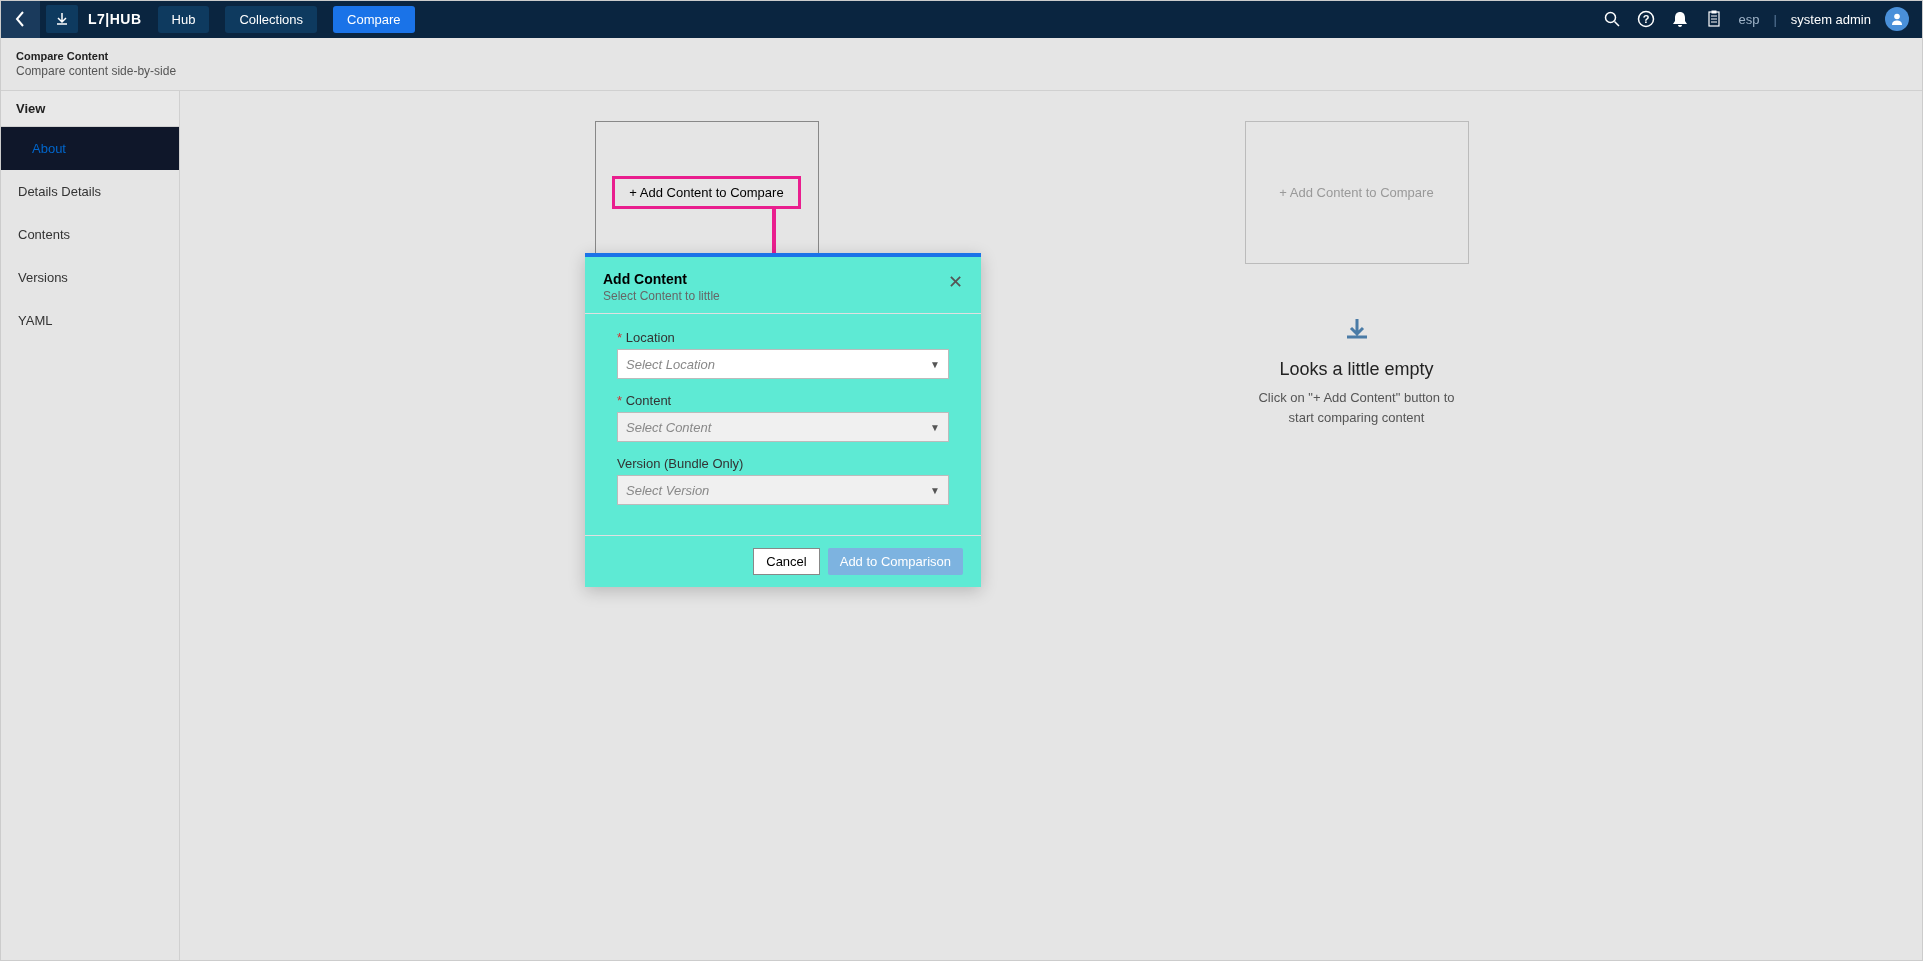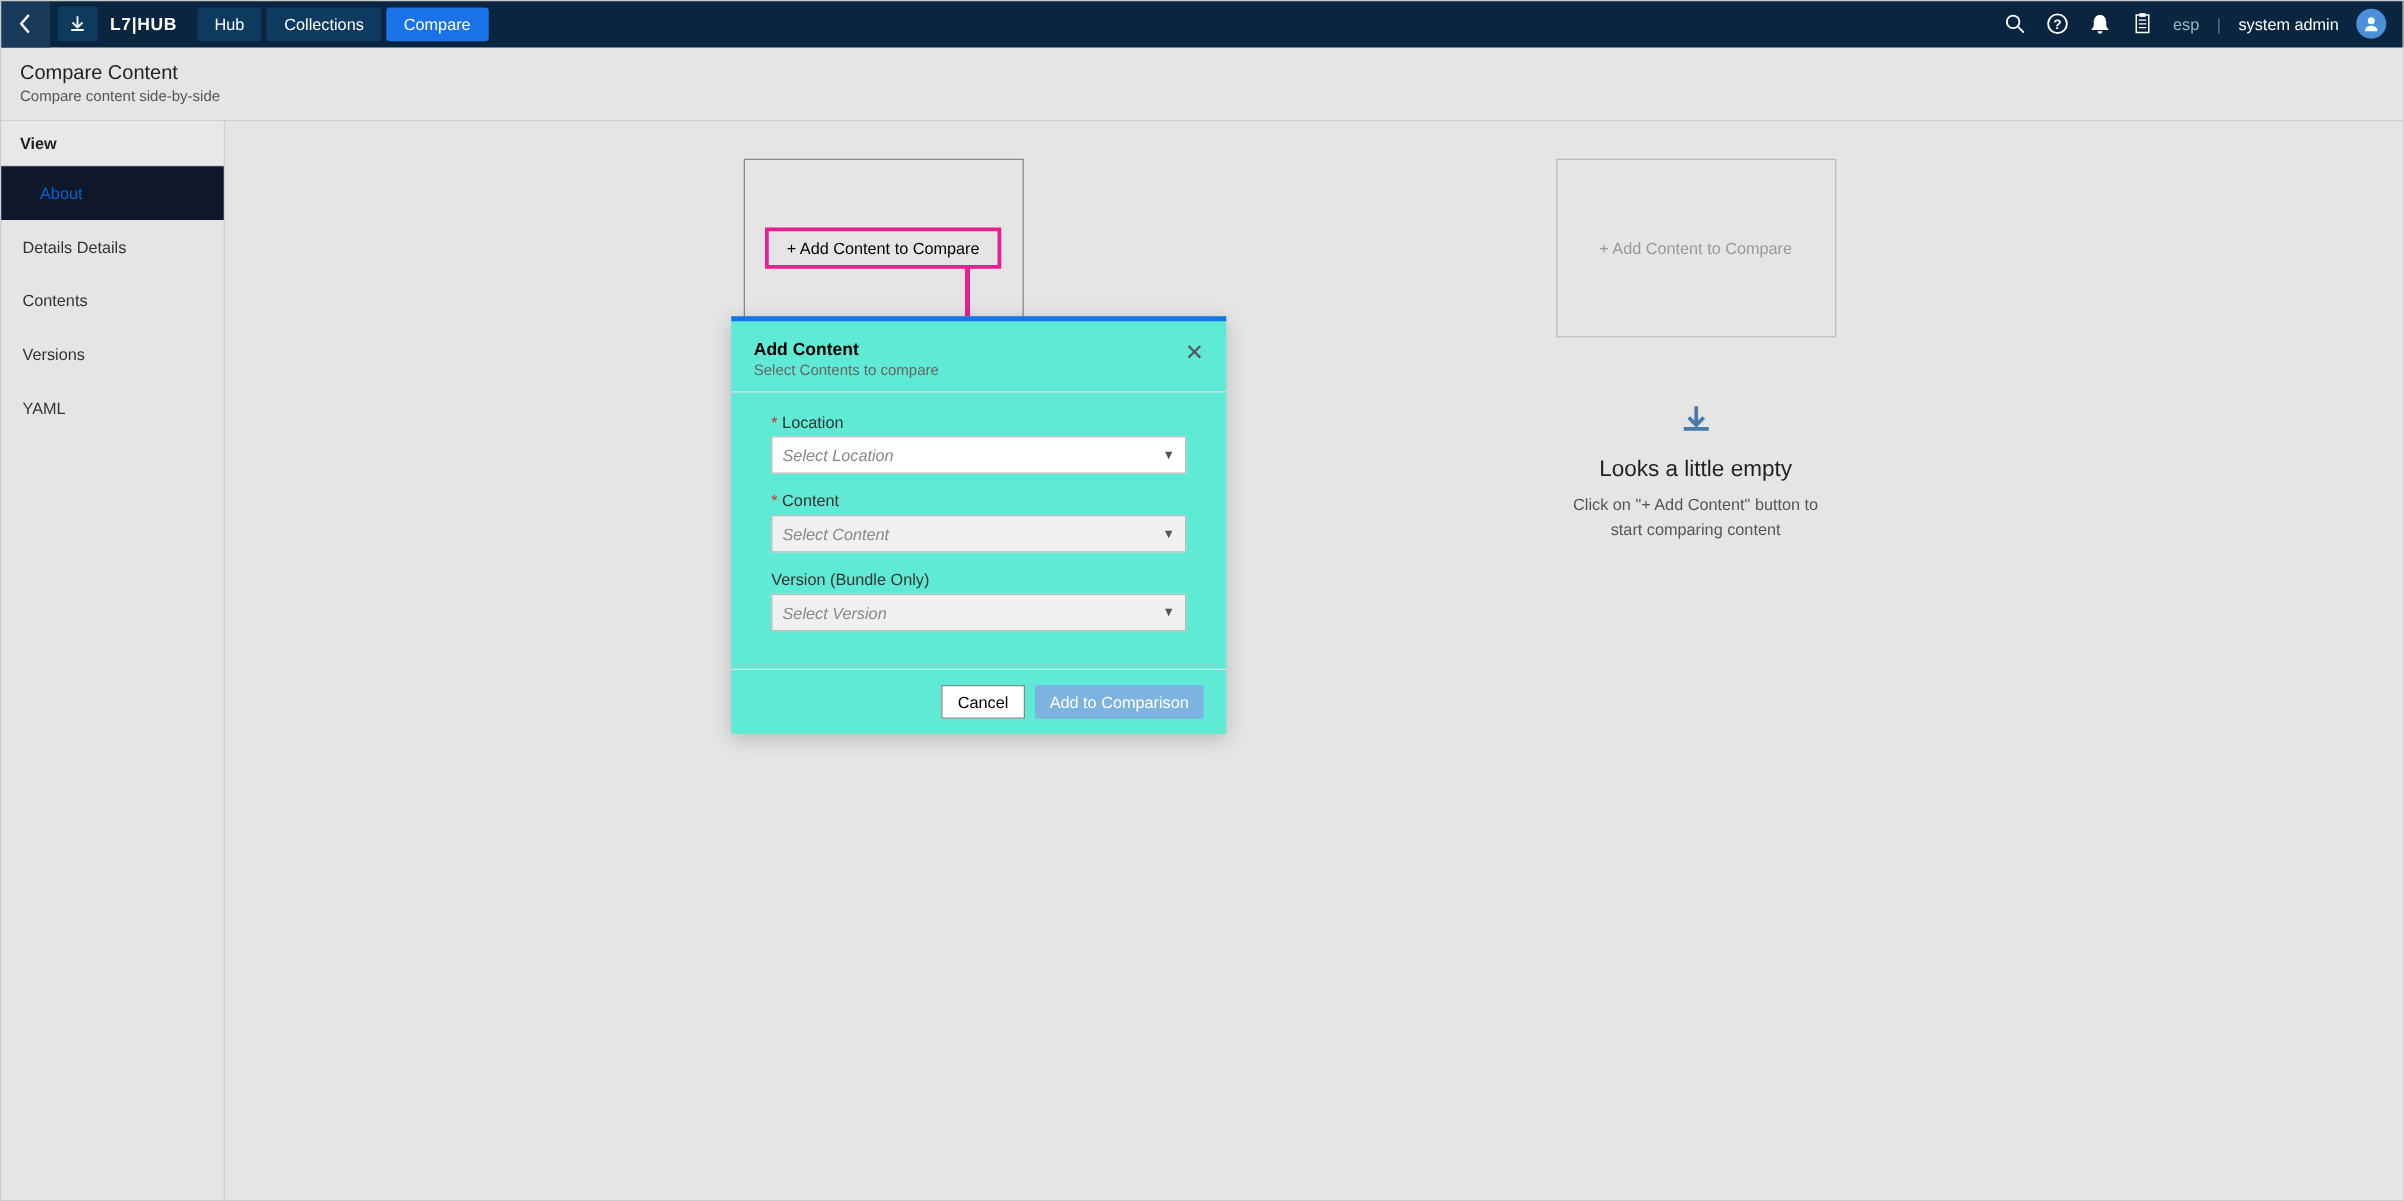--- a/index.html
+++ b/index.html
@@ -2,33 +2,33 @@
 <html><head>
   <meta charset="utf-8">
   <style>
     * { box-sizing: border-box; margin: 0; padding: 0; font-family: -apple-system, BlinkMacSystemFont, "Segoe UI", sans-serif; }
     body { width: 1923px; height: 961px; background: #e5e5e5; position: relative; overflow: hidden; }
     
     .topbar { height: 38px; background: #0a2540; display: flex; align-items: center; color: #fff; font-size: 13px; position: relative; }
     .back-btn { width: 40px; height: 38px; background: #1a3a5c; display: flex; align-items: center; justify-content: center; color: #fff; font-size: 18px; }
     .download-btn { width: 32px; height: 28px; margin-left: 6px; background: #0e3a5f; display: flex; align-items: center; justify-content: center; border-radius: 2px; }
     .app-name { margin-left: 10px; font-weight: 600; font-size: 14px; letter-spacing: 0.5px; }
-    .nav-tabs { display: flex; margin-left: 16px; gap: 4px; }
+    .nav-tabs { display: flex; margin-left: 16px; gap: 16px; }
     .nav-tab { padding: 6px 14px; border-radius: 3px; font-size: 13px; cursor: pointer; }
     .nav-tab.plain { background: #0e3a5f; }
     .nav-tab.active { background: #1a73e8; }
     .topbar-right { position: absolute; right: 14px; display: flex; align-items: center; gap: 14px; }
     .icon-slot { width: 20px; height: 20px; display: flex; align-items: center; justify-content: center; }
     .esp-label { font-size: 13px; color: #a0b4c8; }
     .pipe { color: #5a7a9a; }
     .username { font-size: 13px; }
     .avatar { width: 24px; height: 24px; border-radius: 50%; background: #4a90d9; display: flex; align-items: center; justify-content: center; }
     
     .header-area { padding: 12px 16px; background: #e5e5e5; border-bottom: 1px solid #d0d0d0; }
-    .page-title { font-size: 16px; font-weight: 400; color: #222; }
+    .page-title { font-size: 11px; font-weight: 700; color: #222; }
     .page-sub { font-size: 12px; color: #555; margin-top: 2px; }
     
     .main { display: flex; height: calc(100% - 38px - 48px); position: relative; }
     .sidebar { width: 180px; background: #e5e5e5; border-right: 1px solid #d0d0d0; }
     .sidebar-header { padding: 10px 16px; font-size: 13px; font-weight: 600; color: #222; border-bottom: 1px solid #d0d0d0; background: #e8e8e8; }
     .sidebar-item { padding: 14px 18px; font-size: 13px; color: #333; cursor: pointer; }
     .sidebar-item.active { background: #0f172a; color: #0066cc; padding-left: 32px; }
     
     .content { flex: 1; display: flex; justify-content: center; gap: 310px; padding-top: 30px; position: relative; }
     .compare-col { width: 340px; display: flex; flex-direction: column; align-items: center; }
@@ -166,21 +166,21 @@
         <div class="empty-text">Click on "+ Add Content" button to start comparing content</div>
       </div>
     </div>
   </div>
 </div>
 
 <div class="modal">
   <div class="modal-header">
     <div>
       <div class="modal-title">Add Content</div>
-      <div class="modal-sub">Select Contents to compare</div>
+      <div class="modal-sub">Select Content to little</div>
     </div>
     <div class="modal-close">✕</div>
   </div>
   <div class="modal-body">
     <div class="form-group">
       <label class="form-label"><span class="req">*</span> <span>Location</span></label>
       <div class="select">
         <span>Select Location</span>
         <span class="caret">▼</span>
       </div>

